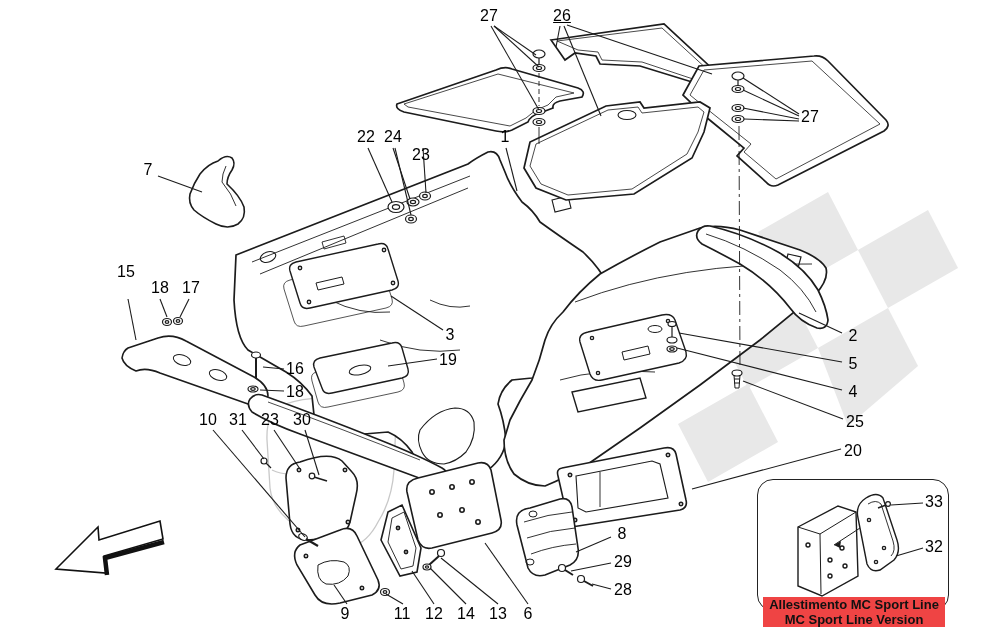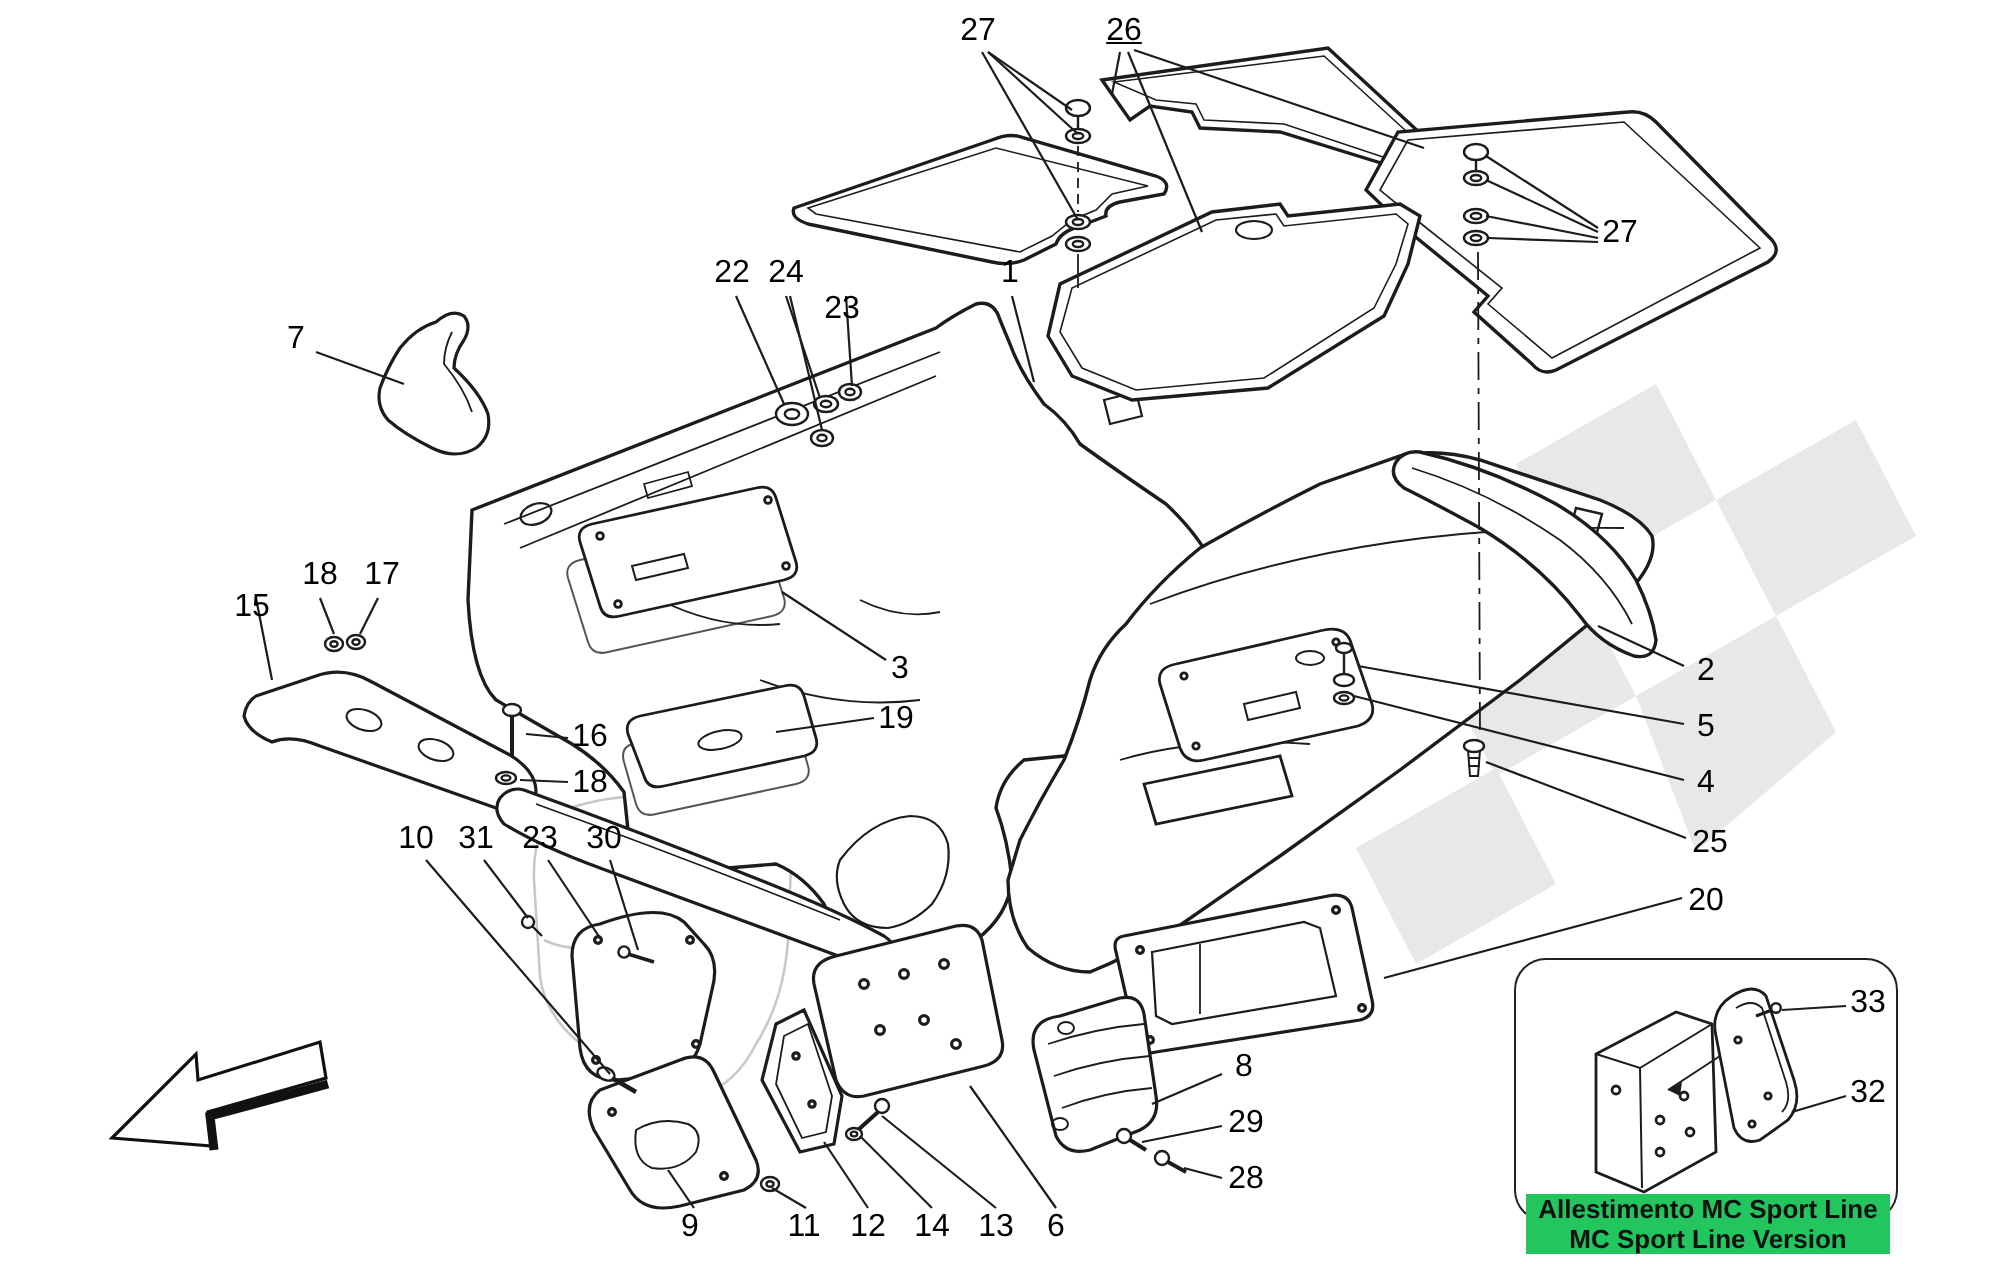--- a/index.html
+++ b/index.html
@@ -10,21 +10,21 @@
   .wm{position:absolute;z-index:2;pointer-events:none;mix-blend-mode:multiply;white-space:nowrap;}
   .wm-brand{left:62px;top:206px;font-family:"DejaVu Serif",serif;font-size:148px;line-height:1;
             letter-spacing:-4px;color:rgba(211,47,55,0.30);}
   .wm-sub{left:76px;top:358px;font-family:"DejaVu Sans",sans-serif;font-size:52px;line-height:1;
           letter-spacing:46px;color:#e3e3e3;}
   .callout{position:absolute;z-index:3;transform:translate(-50%,-50%);font-size:16px;color:#000000;
            line-height:1;}
   .insert-box{position:absolute;z-index:0;left:757px;top:479px;width:192px;height:132px;
               border:1.6px solid #222;border-radius:16px;background:#fff;box-sizing:border-box;}
   .insert-caption{position:absolute;z-index:3;left:763px;top:597px;width:182px;text-align:center;
-                  background:#22c55e;font-weight:bold;font-size:13px;line-height:15px;color:#111;}
+                  background:#ef4444;font-weight:bold;font-size:13px;line-height:15px;color:#111;}
 </style>
 </head>
 <body>
 
 <div class="stage">
 
   <div class="insert-box"></div>
 
   <svg class="artsvg" width="1000" height="632" viewBox="0 0 1000 632">
 
@@ -317,21 +317,21 @@
 
   <div id="callouts">
       <div class="callout" style="left: 489px; top: 16px;">27</div>
       <div class="callout" style="left: 562px; top: 16px; text-decoration: underline;">26</div>
       <div class="callout" style="left: 810px; top: 117px;">27</div>
       <div class="callout" style="left: 366px; top: 137px;">22</div>
       <div class="callout" style="left: 393px; top: 137px; text-align: right;">24</div>
       <div class="callout" style="left: 421px; top: 155px;">23</div>
       <div class="callout" style="left: 505px; top: 137px;">1</div>
       <div class="callout" style="left: 148px; top: 170px;">7</div>
-      <div class="callout" style="left: 126px; top: 304px; text-align: right;">15</div>
+      <div class="callout" style="left: 126px; top: 272px; text-align: right;">15</div>
       <div class="callout" style="left: 160px; top: 288px;">18</div>
       <div class="callout" style="left: 191px; top: 288px;">17</div>
       <div class="callout" style="left: 853px; top: 336px;">2</div>
       <div class="callout" style="left: 853px; top: 364px;">5</div>
       <div class="callout" style="left: 853px; top: 392px;">4</div>
       <div class="callout" style="left: 855px; top: 422px;">25</div>
       <div class="callout" style="left: 853px; top: 451px;">20</div>
       <div class="callout" style="left: 450px; top: 335px;">3</div>
       <div class="callout" style="left: 448px; top: 360px;">19</div>
       <div class="callout" style="left: 295px; top: 369px;">16</div>

